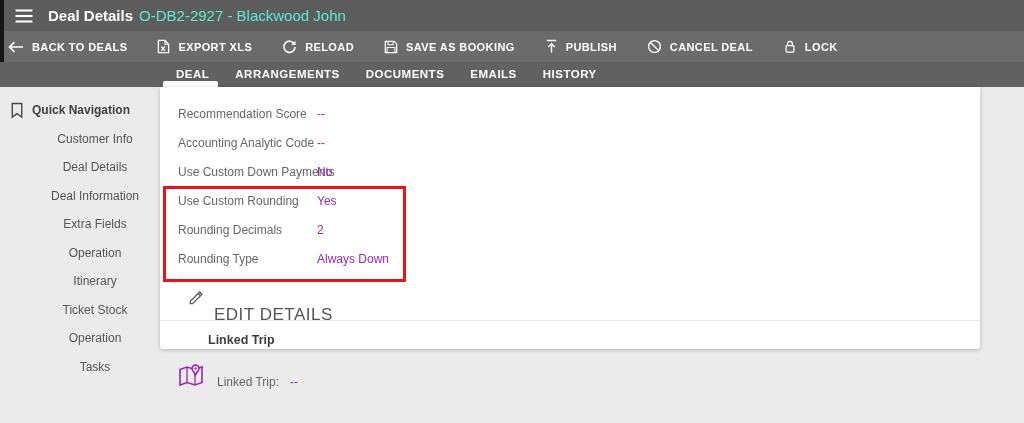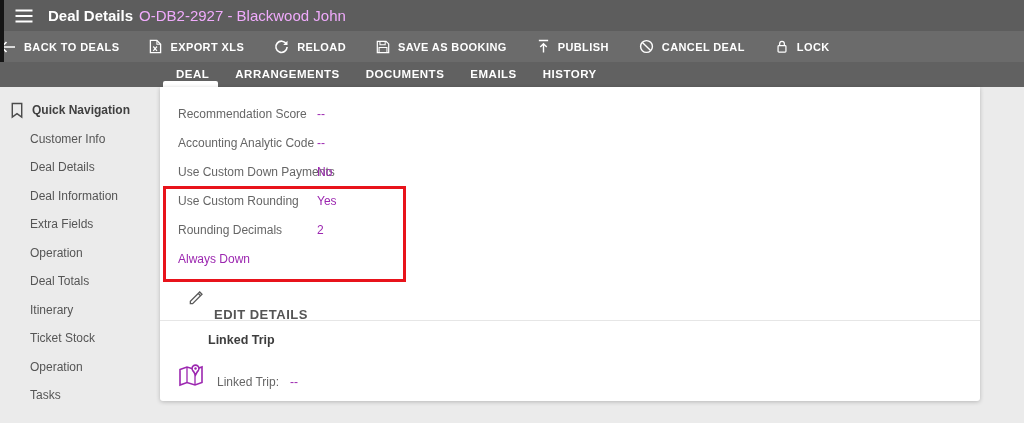--- a/index.html
+++ b/index.html
@@ -16,26 +16,26 @@
   .titlebar {
     position:absolute; left:0; top:0; width:1024px; height:31px;
     background:#5d5d5d; display:flex; align-items:center;
   }
   .edge-strip {
     position:absolute; left:0; top:0; width:4px; height:62px;
     background:#151515; z-index:5;
   }
   .hamburger-btn { margin-left:15px; cursor:pointer; }
   .page-title { margin-left:15px; font-size:15px; font-weight:bold; color:#ffffff; white-space:nowrap; }
-  .page-subtitle { margin-left:6px; font-size:15px; color:#f0abfc; white-space:nowrap; }
+  .page-subtitle { margin-left:6px; font-size:15px; color:#5eead4; white-space:nowrap; }
 
   .toolbar {
     position:absolute; left:0; top:31px; width:1024px; height:31px;
     background:#6b6b6b; display:flex; align-items:center;
-    padding-left:0; gap:30px;
+    padding-left:8px; gap:30px;
   }
   .tb-btn {
     display:flex; align-items:center; gap:8px;
     color:#ffffff; font-size:11px; font-weight:bold; letter-spacing:.4px;
     cursor:pointer; white-space:nowrap;
   }
   .tb-btn .ic { color:#ffffff; }
 
   .tabbar {
     position:absolute; left:0; top:62px; width:1024px; height:25px;
@@ -53,45 +53,45 @@
 
   
   .sidebar { position:absolute; left:0; top:96px; width:160px; }
   .side-heading {
     display:flex; align-items:center; height:28.5px;
     font-size:12px; font-weight:bold; color:#404040;
   }
   .side-heading .ic { margin-left:9px; margin-right:7px; color:#4a4a4a; }
   .side-item {
     height:28.5px; line-height:28.5px; padding-left:30px;
-    font-size:12px; color:#555; cursor:pointer; white-space:nowrap;
+    font-size:12px; color:#555; cursor:pointer; white-space:nowrap;text-align:center;
   }
 
   
   .card {
-    position:absolute; left:160px; top:87px; width:820px; height:314px;
+    position:absolute; left:160px; top:87px; width:820px; height:262px;
     background:#ffffff; border-radius:0 0 3px 3px;
     box-shadow:0 1px 4px rgba(0,0,0,.22);
   }
   .fields { position:absolute; left:18px; top:12px; }
   .field-row { display:flex; align-items:center; height:29px; font-size:12px; }
   .f-label { width:139px; color:#666; white-space:nowrap; }
   .f-value { color:#9c27b0; white-space:nowrap; }
 
   .annotation-box {
     position:absolute; left:163px; top:186px; width:243px; height:96px;
     border:3px solid #e8131b; pointer-events:none; z-index:20;
   }
 
   .edit-row {
     position:absolute; left:28px; top:200px; height:20px;
     display:flex; align-items:center; gap:9px; cursor:pointer;
   }
   .edit-row .ic { color:#5a5a5a; }
-  .edit-label { font-size:13px; font-weight:bold; letter-spacing:.5px; color:#555;margin-top:35px; }
+  .edit-label { font-size:17px; font-weight:normal; letter-spacing:.5px; color:#555;margin-top:35px; }
 
   .card-divider {
     position:absolute; left:0; top:233px; width:100%; height:1px; background:#e6e6e6;
   }
   .lt-heading {
     position:absolute; left:20px; top:246px;
     font-size:12.5px; font-weight:bold; color:#3d3d3d;margin-left:28px;
   }
   .lt-row { position:absolute; left:18px; top:270px; height:32px; display:flex; align-items:flex-end; }
   .lt-icon { color:#9c27b0; margin-right:13px; }
@@ -196,21 +196,20 @@
           <path d="M3 1.5h10V16l-5-3.7L3 16z"></path>
         </svg>
     </span>
     <span>Quick Navigation</span>
   </div>
   <div class="side-item">Customer Info</div>
   <div class="side-item">Deal Details</div>
   <div class="side-item">Deal Information</div>
   <div class="side-item">Extra Fields</div>
   <div class="side-item">Operation</div>
-  <div class="side-item">Deal Totals</div>
   <div class="side-item">Itinerary</div>
   <div class="side-item">Ticket Stock</div>
   <div class="side-item">Operation</div>
   <div class="side-item">Tasks</div>
 </div>
 
 <div class="card">
   <div class="fields">
     <div class="field-row">
       <span class="f-label">Recommendation Score</span>
@@ -226,20 +225,21 @@
     </div>
     <div class="field-row">
       <span class="f-label">Use Custom Rounding</span>
       <span class="f-value">Yes</span>
     </div>
     <div class="field-row">
       <span class="f-label">Rounding Decimals</span>
       <span class="f-value">2</span>
     </div>
     <div class="field-row">
+      <span class="f-label">Rounding Type</span>
       <span class="f-value">Always Down</span>
     </div>
   </div>
 
   <div class="edit-row">
     <span class="ic">
       <svg width="17" height="17" viewBox="0 0 18 18" fill="none" stroke="currentColor" stroke-width="1.4">
           <path d="M2.5 15.5v-2.4L12.4 3.2l2.4 2.4L4.9 15.5zM10.9 4.7l2.4 2.4"></path>
         </svg>
     </span>

